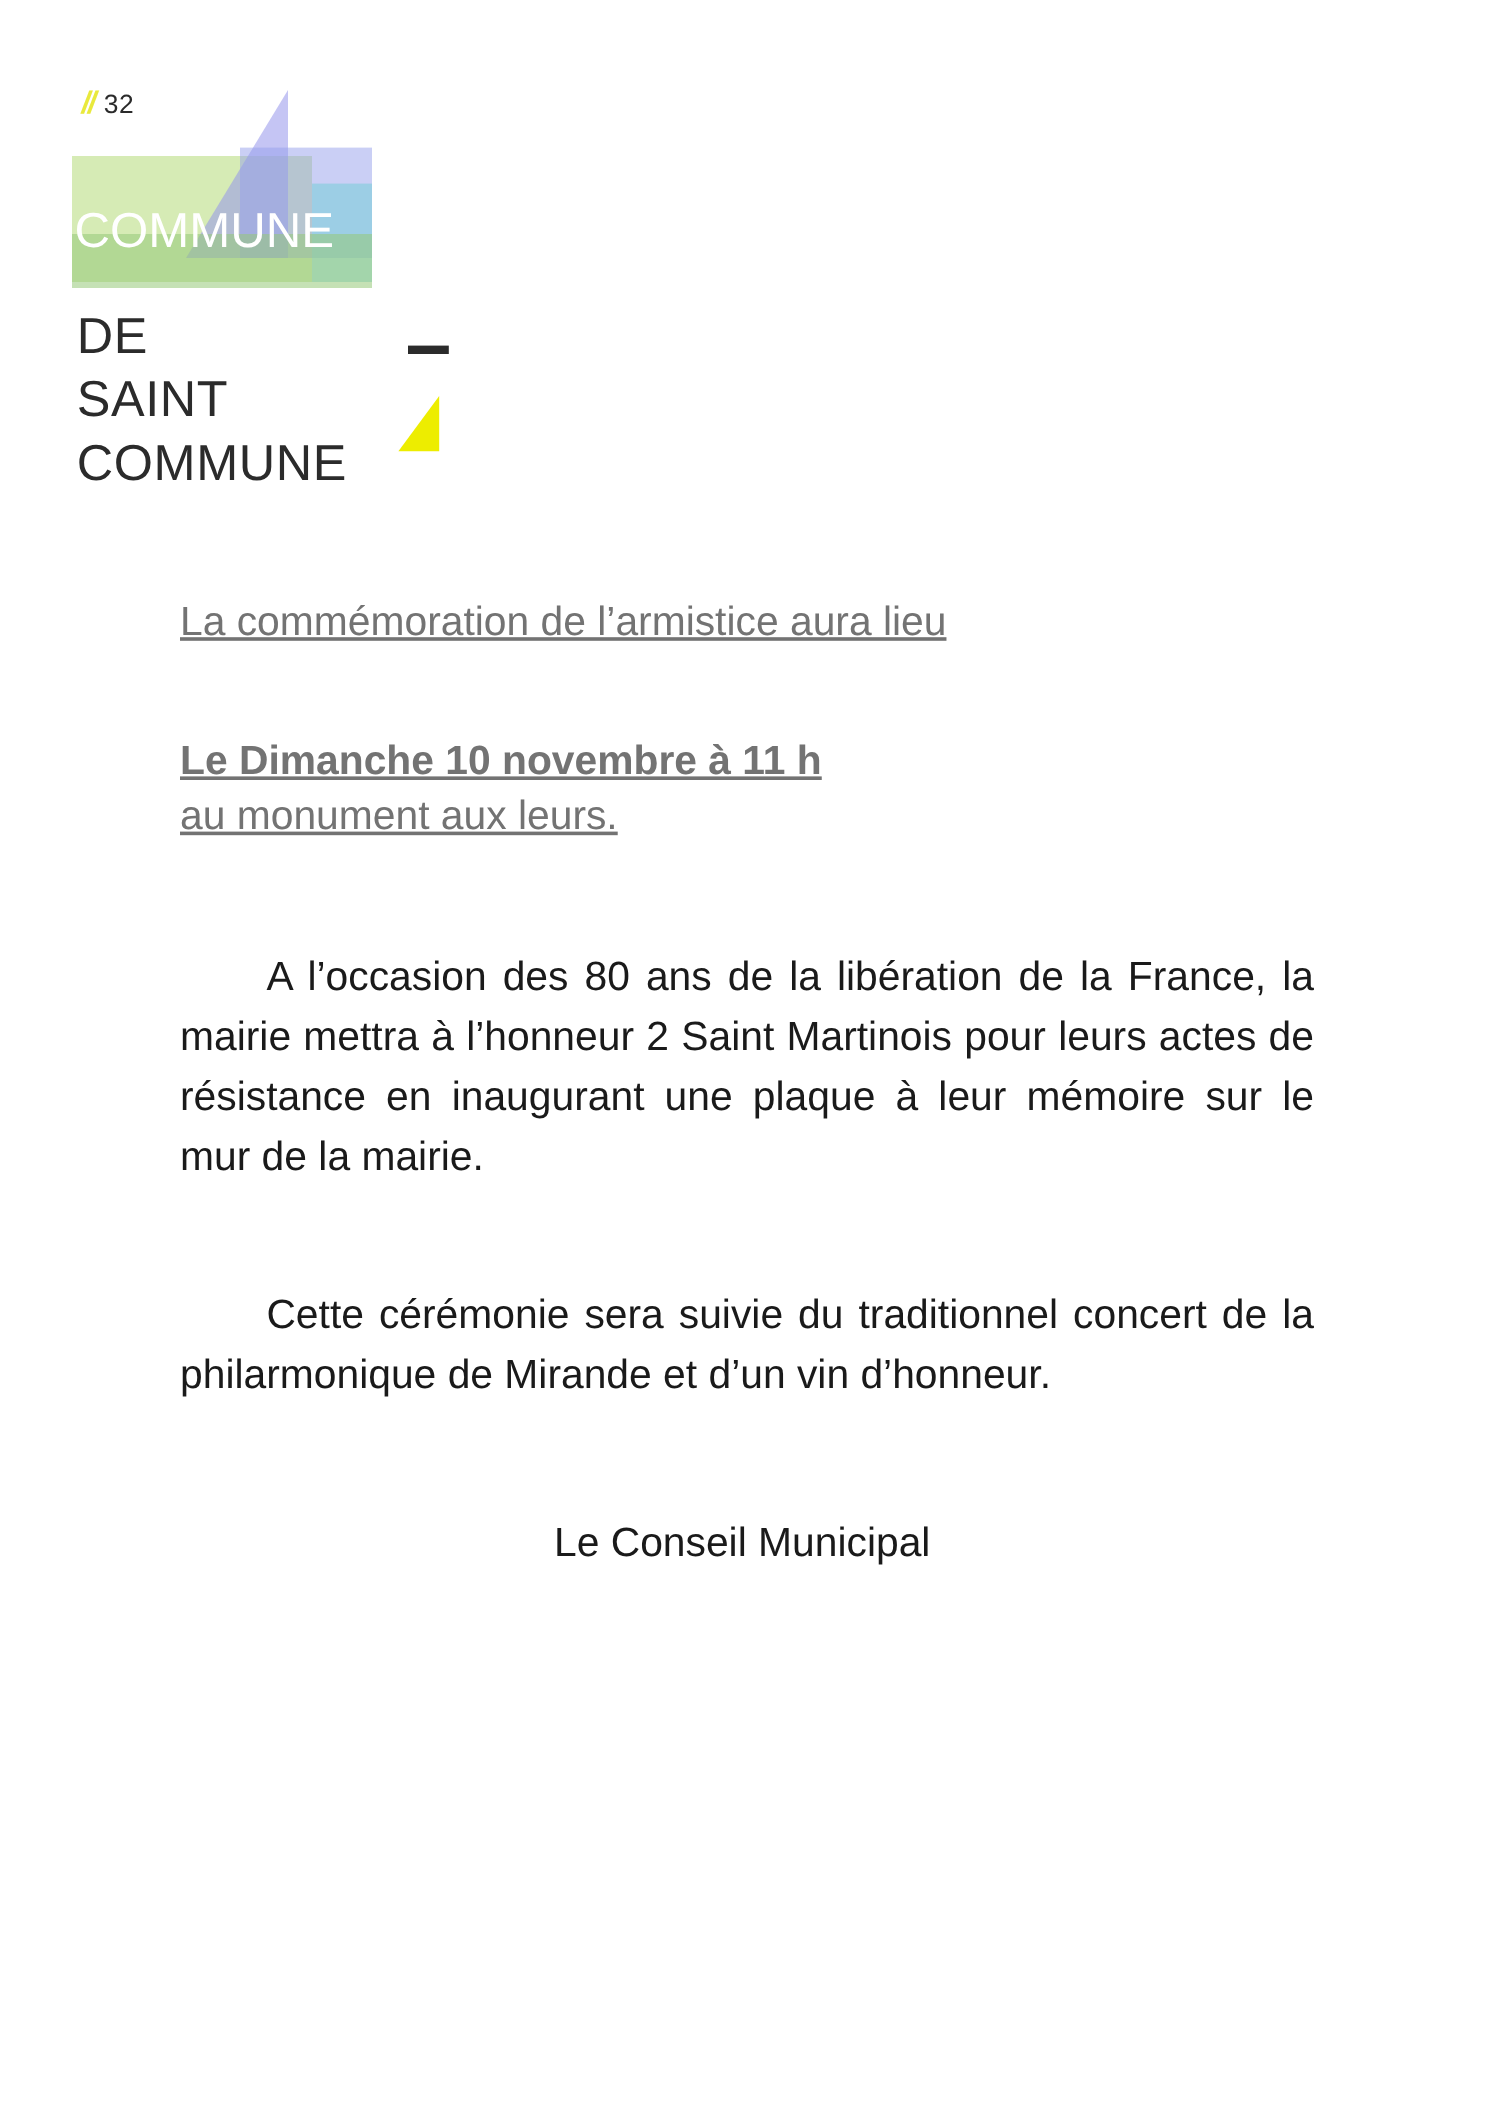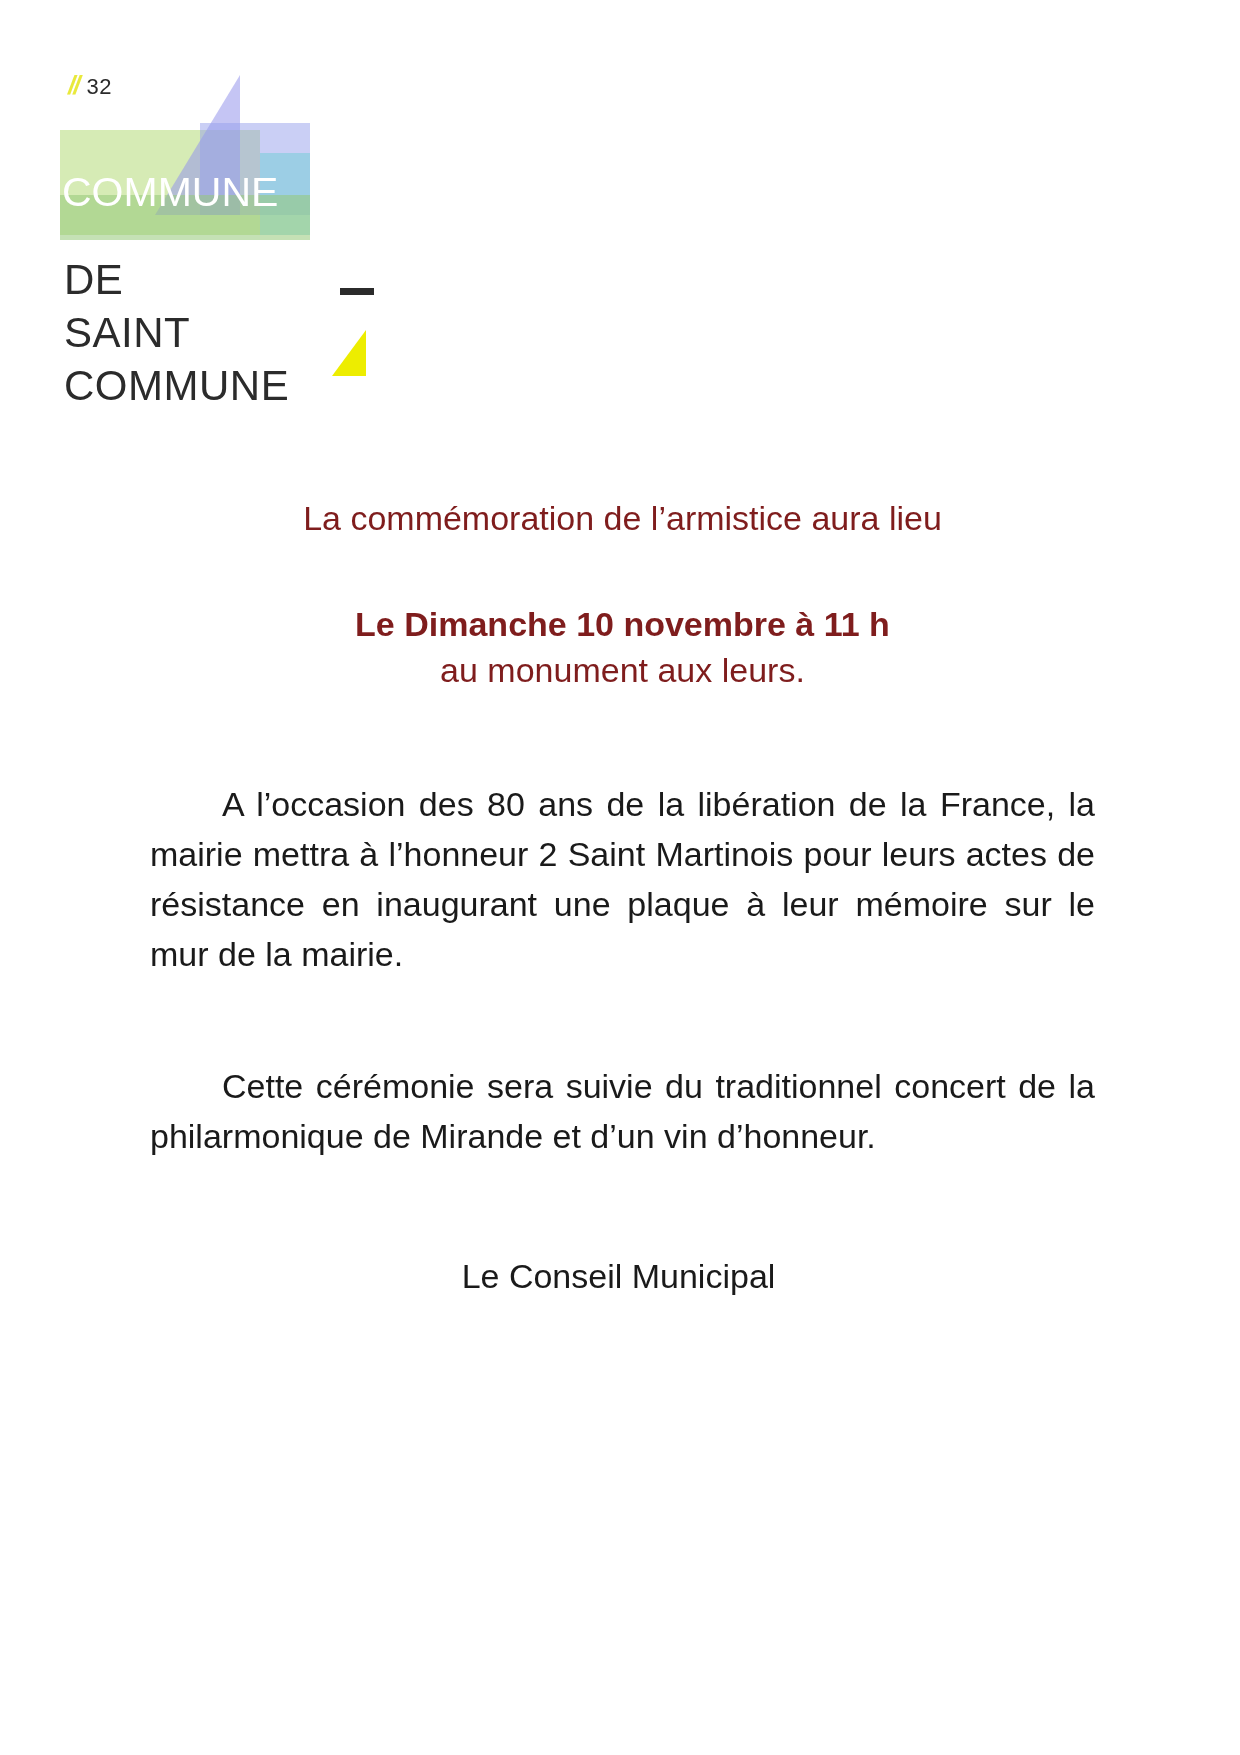--- a/index.html
+++ b/index.html
@@ -139,27 +139,28 @@
   }
 
   
   .content {
     position: absolute;
     left: 150px;
     top: 495px;
     width: 945px;
   }
   .line-center {
-    text-align: center;
     font-size: 34px;
     line-height: 46px;
-    color: #7f1d1d;
+    color: #737373;
+    text-decoration: underline;
   }
   .bold {
     font-weight: 700;
+    margin-top: 10px;
   }
   .para {
     text-align: justify;
     text-justify: inter-word;
     font-size: 34px;
     line-height: 50px;
     color: #1a1a1a;
     text-indent: 72px;
     margin-top: 24px;
   }

